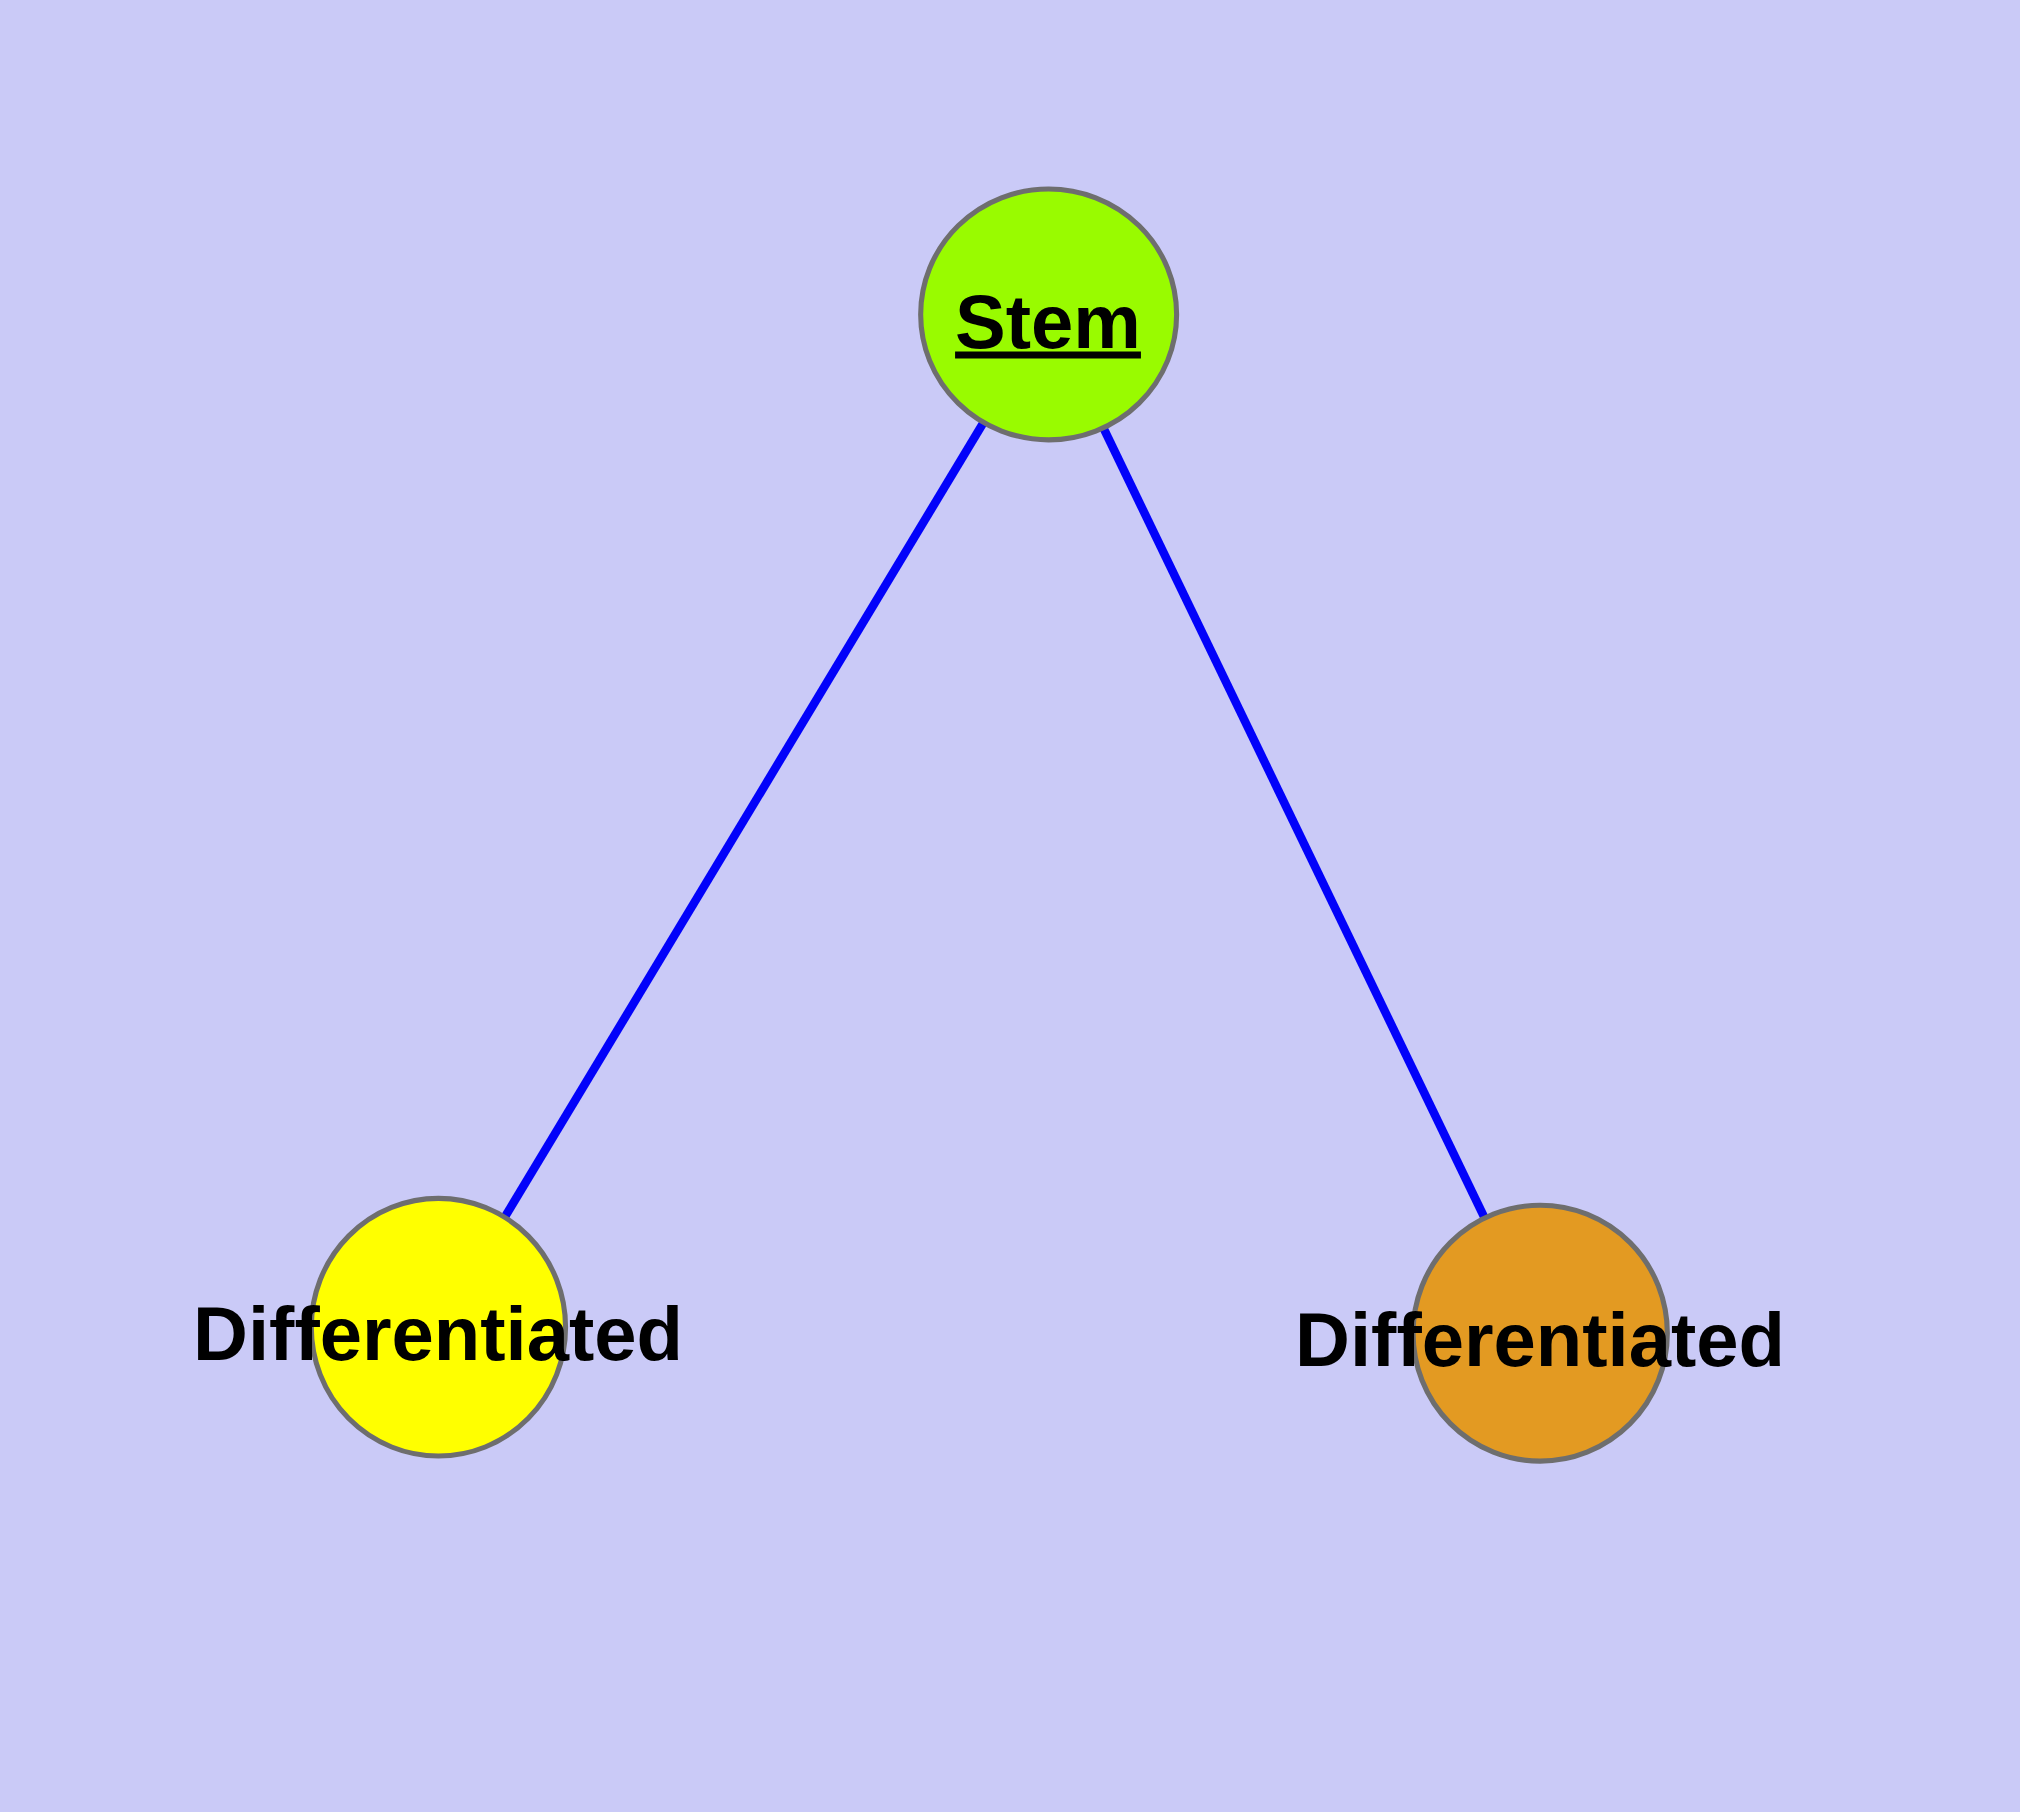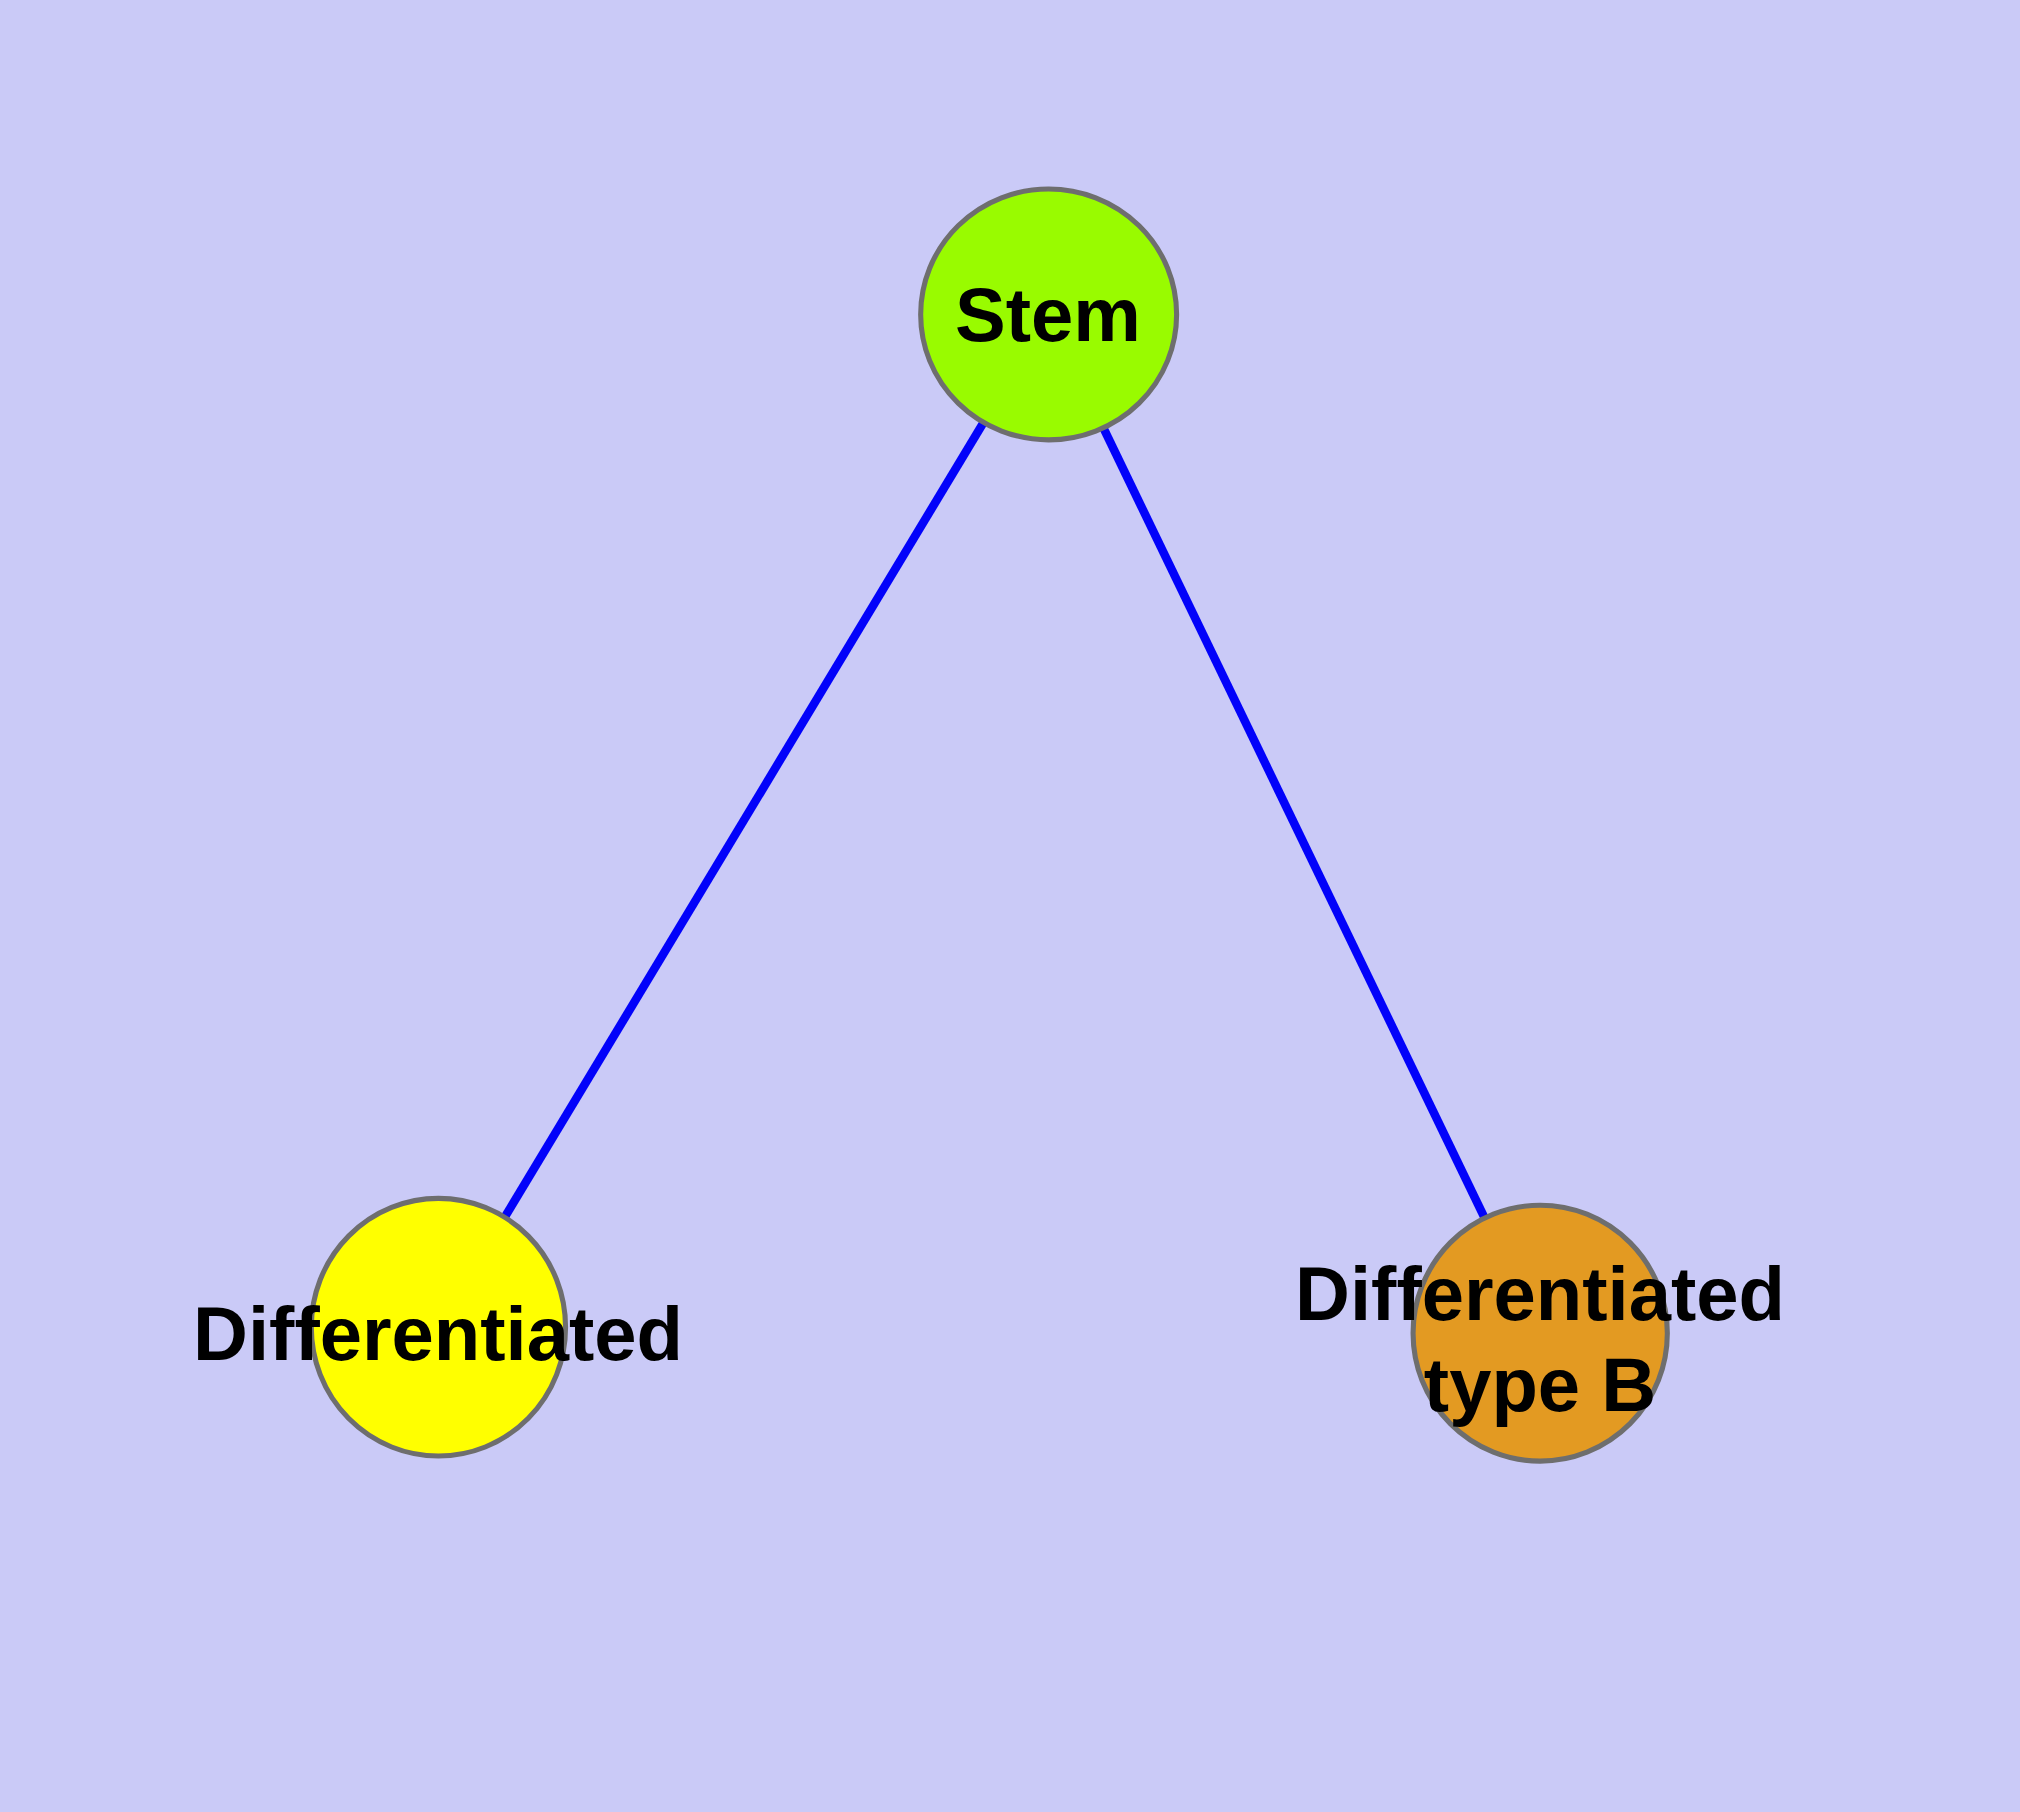--- a/index.html
+++ b/index.html
@@ -45,25 +45,24 @@
 
   <svg width="2021" height="1812" viewBox="0 0 2384 2138">
     <line class="edge" x1="1237" y1="371" x2="517" y2="1566" stroke="#0202fa"></line>
     <line class="edge" x1="1237" y1="371" x2="1817" y2="1573" stroke="#0202fa"></line>
 
     <ellipse class="node-shape" cx="1237" cy="371" rx="151" ry="148" fill="#99fb00" stroke="#6e6e6e"></ellipse>
     <ellipse class="node-shape" cx="517" cy="1566" rx="150" ry="152" fill="#ffff00" stroke="#6e6e6e"></ellipse>
     <ellipse class="node-shape" cx="1817" cy="1573" rx="150" ry="151" fill="#e39a22" stroke="#6e6e6e"></ellipse>
   </svg>
 
-  <div class="label" style="left:1048px; top:314px;">Stem</div>
+  <div class="label" style="left:1048px; top:321px;text-decoration:underline;">Stem</div>
 
   <div class="label" style="left:438px; top:1333px;">
     <div>Differentiated</div>
   </div>
 
   <div class="label" style="left:1540px; top:1339px;">
     <div>Differentiated</div>
-    <div>type B</div>
   </div>
 
 </div>
 
 
 </body></html>

